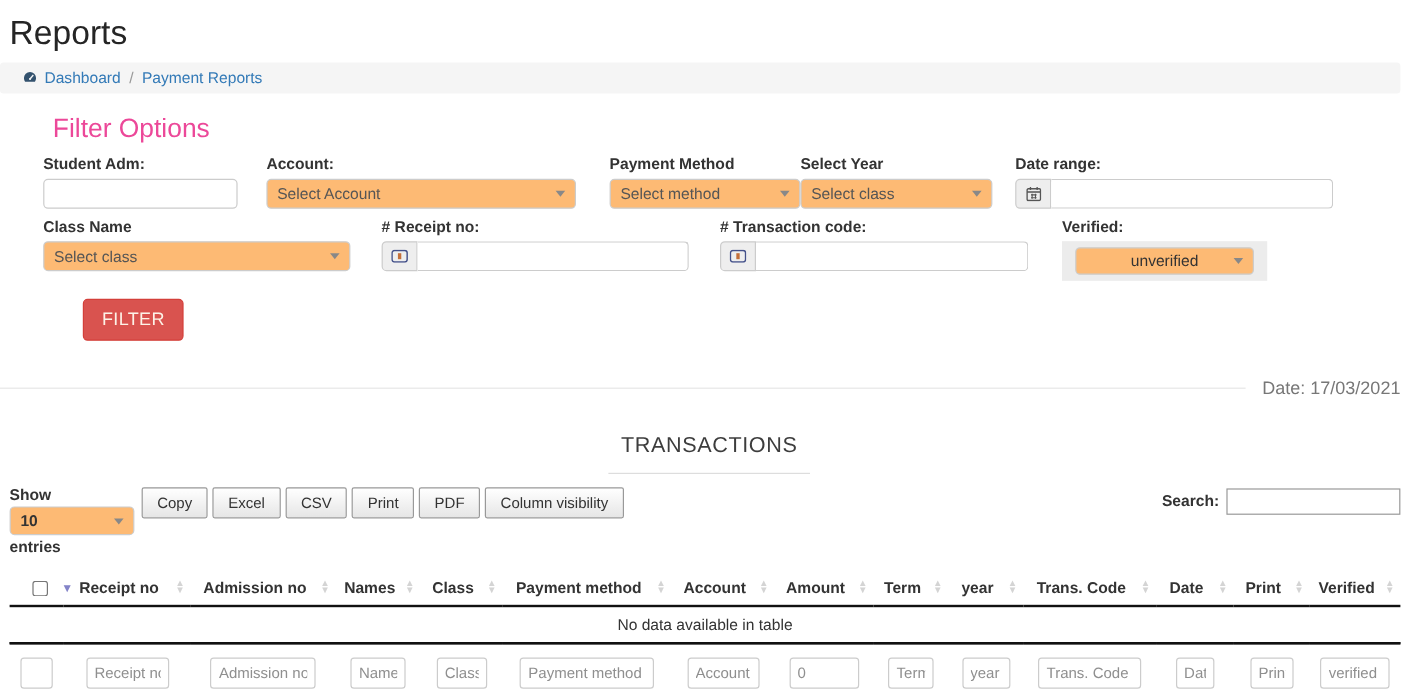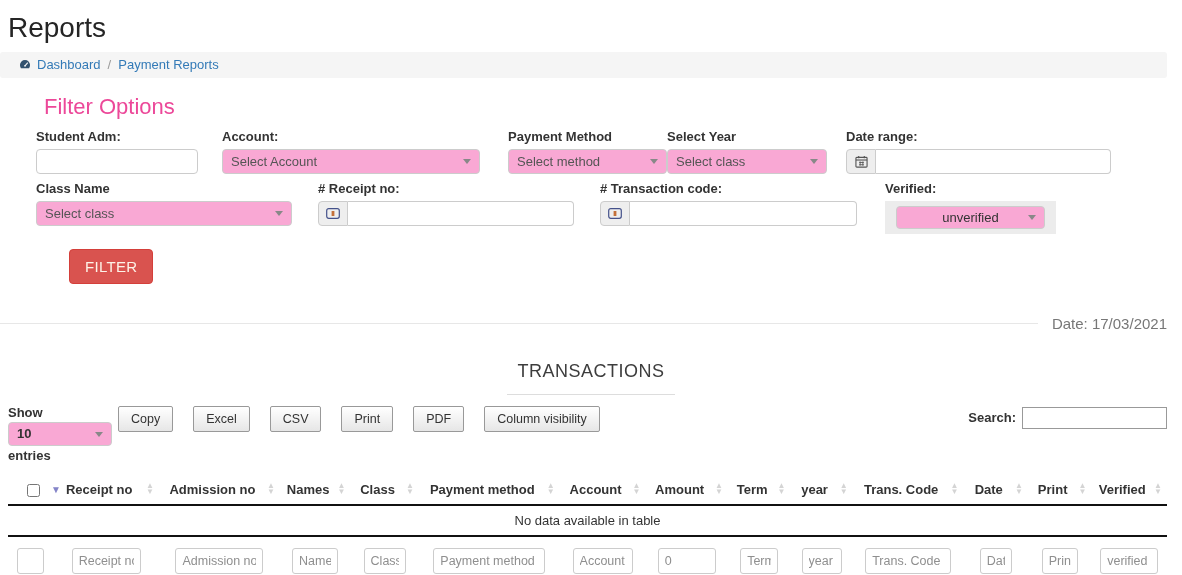--- a/index.html
+++ b/index.html
@@ -33,21 +33,21 @@
   .w-account{width:258px;margin-left:24px;}
   .w-method{width:159px;margin-left:28px;}
   .w-year{width:160px;}
   .w-range{width:265px;margin-left:19px;}
   .w-class{width:256px;}
   .w-receipt{width:256px;margin-left:26px;}
   .w-trans{width:257px;margin-left:26px;}
   .w-verified{width:171px;margin-left:28px;}
 
   .tinput{width:100%;height:25px;border:1px solid #ccc;border-radius:4px;padding:0 8px;font-size:13px;color:#333;outline:none;}
-  .sel{position:relative;width:100%;height:25px;border:1px solid #ccc;border-radius:4px;background:#f9a8d4;display:flex;align-items:center;padding:0 22px 0 8px;font-size:13px;color:#555;cursor:pointer;}
+  .sel{position:relative;width:100%;height:25px;border:1px solid #ccc;border-radius:4px;background:#fdba74;display:flex;align-items:center;padding:0 22px 0 8px;font-size:13px;color:#555;cursor:pointer;}
   .sel .caret{position:absolute;right:8px;top:50%;margin-top:-2px;width:0;height:0;border-left:4px solid transparent;border-right:4px solid transparent;border-top:5px solid #888;}
   .igroup{display:flex;width:100%;}
   .addon{width:30px;height:25px;background:#eee;border:1px solid #ccc;border-radius:4px 0 0 4px;display:flex;align-items:center;justify-content:center;flex:0 0 auto;}
   .igroup .tinput{border-radius:0 4px 4px 0;border-left:none;flex:1;}
   .verified-box{background:#ececec;height:33px;padding:5px 11px;display:flex;align-items:center;}
   .verified-box .sel{height:23px;justify-content:flex-start;padding-left:22px;color:#333;}
   .verified-box .sel .selval{margin:0 auto;}
 
   .filter-btn{display:inline-block;margin:15px 0 0 33px;background:var(--danger_red);border:1px solid #d43f3a;color:#fdf3e8;font-size:15px;padding:8px 15px;border-radius:4px;cursor:pointer;letter-spacing:.3px;font-family:inherit;}
 
@@ -56,21 +56,21 @@
   .date-row .rule{flex:1;border-top:1px solid #e7e7e7;margin-right:14px;}
   .date-text{font-size:15px;color:#777;white-space:nowrap;}
 
   
   .tx-heading-wrap{text-align:center;margin-top:29px;}
   .tx-heading{display:inline-block;font-size:18px;color:#3d3d3d;padding:0 10px 12px 10px;border-bottom:1px solid #ddd;letter-spacing:.5px;}
 
   .controls{display:flex;align-items:flex-start;margin:10px 15px 0 8px;}
   .length-ctl{width:104px;font-size:13px;color:#333;font-weight:bold;line-height:15px;}
   .length-ctl .sel{height:24px;margin:2px 0;color:#333;font-weight:bold;}
-  .dt-buttons{display:flex;gap:20px;margin-left:6px;margin-top:1px;justify-content:space-between;}
+  .dt-buttons{display:flex;gap:4px;margin-left:6px;margin-top:1px;justify-content:space-between;}
   .dt-btn{border:1px solid #999;background:linear-gradient(#ffffff,#e6e6e6);border-radius:2px;padding:5px 12px;font-size:12.5px;color:#333;cursor:pointer;font-family:inherit;white-space:nowrap;}
   .search-ctl{margin-left:auto;display:flex;align-items:center;font-size:13px;font-weight:bold;color:#333;margin-top:2px;}
   .search-ctl input{width:145px;height:22px;border:1px solid #999;margin-left:6px;padding:0 5px;font-size:13px;outline:none;border-radius:0;}
 
   
   table.dt{width:1159px;margin:12px 15px 0 8px;border-collapse:collapse;font-size:13px;table-layout:fixed;}
   table.dt thead th{font-weight:bold;color:#333;padding:7px 18px 7px 4px;border-bottom:2px solid var(--table_border_dark);position:relative;text-align:center;cursor:pointer;white-space:nowrap;}
   table.dt thead th.c0{text-align:left;padding-left:19px;cursor:default;}
   .c0{width:45px;}.c1{width:105px;}.c2{width:120px;}.c3{width:70px;}.c4{width:68px;}
   .c5{width:140px;}.c6{width:85px;}.c7{width:82px;}.c8{width:62px;}.c9{width:62px;}

